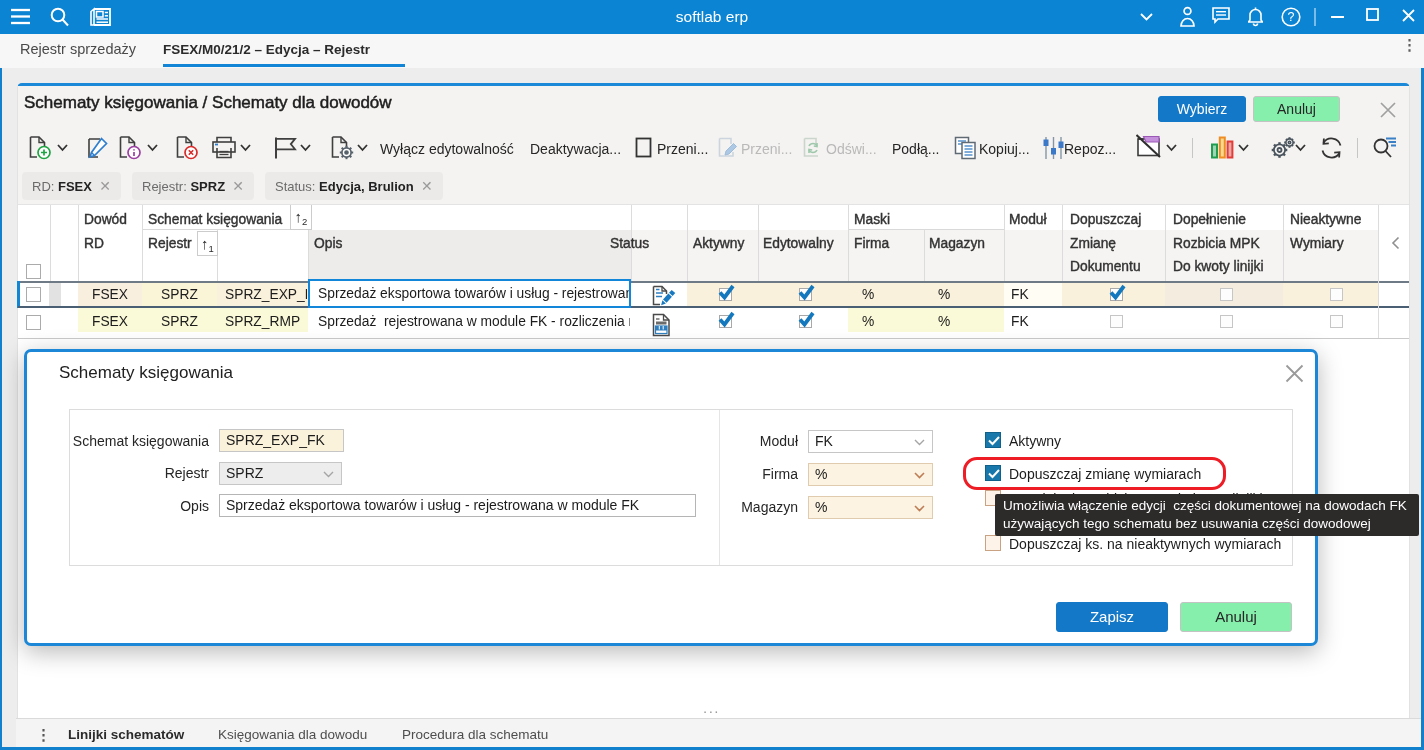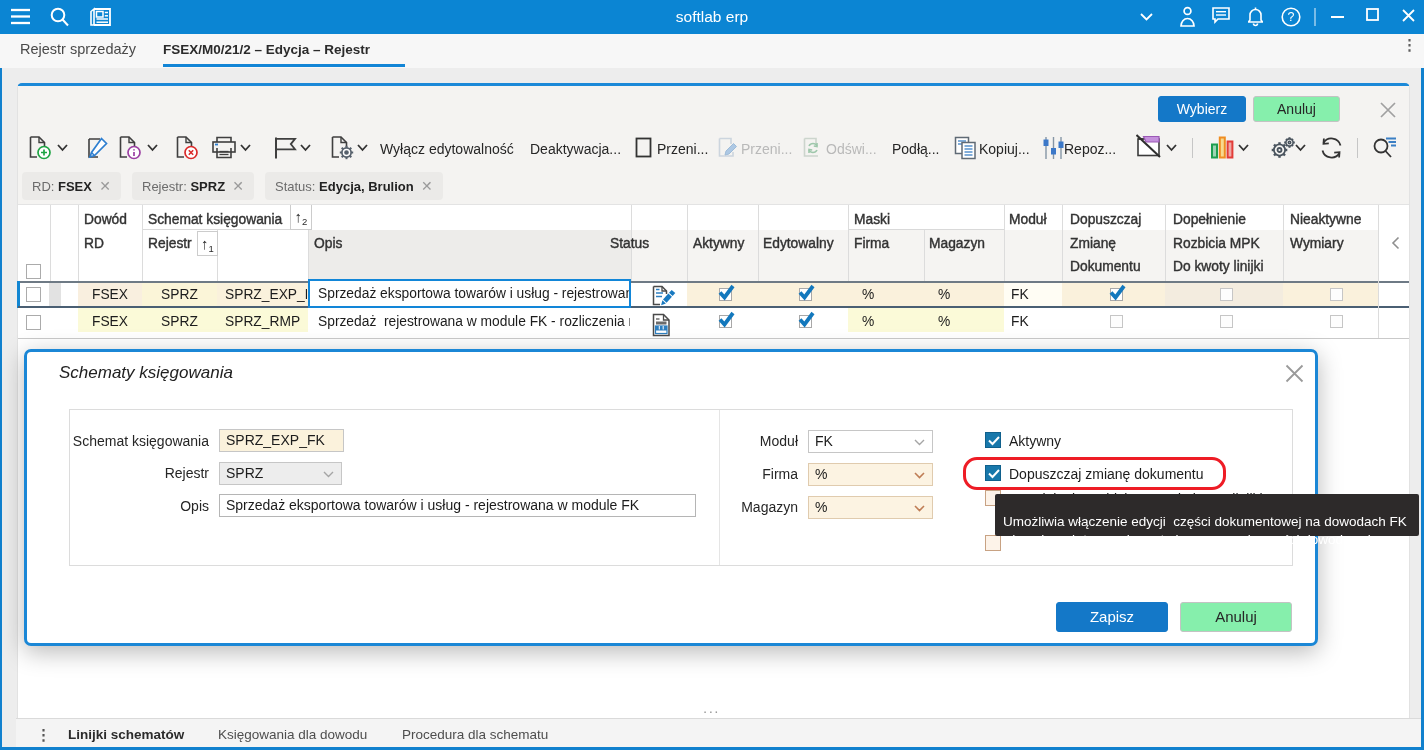--- a/index.html
+++ b/index.html
@@ -99,20 +99,21 @@
     <span style="display:inline-block;-webkit-mask-image:linear-gradient(90deg,#000 216px,transparent 250px);mask-image:linear-gradient(90deg,#000 216px,transparent 250px);">FSEX/M0/21/2 – Edycja – Rejestr sprzedaży</span>
   </div>
   <div class="abs" style="left:163px;top:30px;width:242px;height:3px;background:#1285d6;"></div>
 
   <div class="abs" style="left:1402px;top:8px;width:14px;height:18px;color:#5f5f5f;font-size:15px;font-weight:bold;letter-spacing:0;line-height:6px;text-align:center;">⋮</div>
 </div>
 <div id="frame"></div>
 <div id="panel">
   <div class="abs" style="left:0;top:0;width:1391px;height:118px;background:#f4f3f1"></div>
 
+  <div class="abs" style="left:6px;top:4px;height:26px;line-height:26px;font-size:17px;color:#1e1e1e;-webkit-text-stroke:0.5px #1e1e1e;">Schematy księgowania / Schematy dla dowodów</div>
   <div class="btn btn-blue" style="left:1140px;top:10px;width:88px;">Wybierz</div>
   <div class="btn btn-white" style="left:1235px;top:10px;width:87px;">Anuluj</div>
   <svg style="position:absolute;left:1362px;top:16px" width="16" height="16" viewBox="0 0 16 16">
       <path d="M1 1 L15 15 M15 1 L1 15" stroke="#a0a0a0" stroke-width="1.7"></path>
     </svg>
 
   <svg class="abs" style="left:11px;top:50px" width="25" height="24" viewBox="0 0 25 24">
       <path d="M1.5 1 L10 1 L15.5 6.5 L15.5 12 M1.5 1 L1.5 21 L8 21" fill="none" stroke="#3f3f3f" stroke-width="1.6"></path>
       <path d="M10 1 L10 6.5 L15.5 6.5" fill="none" stroke="#3f3f3f" stroke-width="1.4"></path>
       <circle cx="15" cy="16.5" r="6" fill="#fff" stroke="#1ea443" stroke-width="1.7"></circle>
@@ -437,21 +438,21 @@
 <div class="abs" style="left:1312px;top:229px;width:13px;height:13px;border:1px solid #c6c6c6;background:#fdfdfd"></div>
 <div class="gline-h" style="left:0;top:252px;width:1391px;background:#c9c9c9"></div>
 <div class="gline-v" style="left:1360px;top:119px;height:133px"></div>
 <svg class="abs" style="left:1373px;top:150px" width="9" height="14" viewBox="0 0 9 14">
         <path d="M7.5 1.5 L2 7 L7.5 12.5" fill="none" stroke="#8f8f8f" stroke-width="1.6"></path>
       </svg>
 </div>
 
 </div>
 <div id="modal">
-  <div class="abs" style="left:32px;top:8px;height:26px;line-height:26px;font-size:17px;color:#212121;font-style:italic;">Schematy księgowania</div>
+  <div class="abs" style="left:32px;top:8px;height:26px;line-height:26px;font-size:17px;color:#212121;">Schematy księgowania</div>
   <svg class="abs" style="left:1258px;top:12px" width="19" height="19" viewBox="0 0 19 19">
       <path d="M1.5 1.5 L17.5 17.5 M17.5 1.5 L1.5 17.5" stroke="#9a9a9a" stroke-width="1.8"></path>
     </svg>
   <div class="abs" style="left:42px;top:57px;width:1224px;height:157px;border:1px solid #dcdcdc;"></div>
   <div class="abs" style="left:692px;top:58px;width:1px;height:155px;background:#e5e5e5;"></div>
 
   <div class="mlabel" style="left:28px;top:78px;width:154px;height:22px;line-height:22px;">Schemat księgowania</div>
   <div class="minput" style="left:192px;top:77px;width:125px;height:23px;background:#fbf2dc;">SPRZ_EXP_FK</div>
   <div class="mlabel" style="left:28px;top:110px;width:154px;height:22px;line-height:22px;">Rejestr</div>
   <div class="minput" style="left:192px;top:110px;width:123px;height:23px;background:#ededed;">SPRZ
@@ -485,31 +486,32 @@
       <svg style="position:absolute;left:2px;top:3px" width="12" height="10" viewBox="0 0 12 10">
         <path d="M1 4.5 L4.5 8 L11 1" fill="none" stroke="#fff" stroke-width="2"></path>
       </svg>
     </div>
   <div class="abs" style="left:982px;top:79px;font-size:14px;color:#1c1c1c;height:20px;line-height:20px;">Aktywny</div>
   <div class="abs" style="left:958px;top:113px;width:16px;height:16px;background:#1878ab;border:1px solid #10608c;">
       <svg style="position:absolute;left:2px;top:3px" width="12" height="10" viewBox="0 0 12 10">
         <path d="M1 4.5 L4.5 8 L11 1" fill="none" stroke="#fff" stroke-width="2"></path>
       </svg>
     </div>
-  <div class="abs" style="left:982px;top:112px;font-size:14px;color:#1c1c1c;height:20px;line-height:20px;">Dopuszczaj zmianę dokumentu</div>
+  <div class="abs" style="left:982px;top:112px;font-size:14px;color:#1c1c1c;height:20px;line-height:20px;">Dopuszczaj zmianę wymiarach</div>
   <div class="abs" style="left:936px;top:105px;width:263px;height:33px;border:3px solid #ee1c25;border-radius:14px;"></div>
   <div class="abs" style="left:958px;top:138px;width:16px;height:16px;background:#fdf3e9;border:1px solid #c8a283;"></div>
   <div class="abs" style="left:982px;top:137px;font-size:14px;color:#1c1c1c;height:20px;line-height:20px;">Dopełnienie rozbicia MPK do kwoty linijki</div>
   <div class="abs" style="left:958px;top:183px;width:16px;height:16px;background:#fdf3e9;border:1px solid #c8a283;"></div>
+  <div class="abs" style="left:982px;top:182px;font-size:14px;color:#1c1c1c;height:20px;line-height:20px;">Dopuszczaj ks. na nieaktywnych wymiarach</div>
 
   <div class="btn btn-blue" style="left:1029px;top:250px;width:112px;height:30px;line-height:28px;font-size:15px;">Zapisz</div>
   <div class="btn btn-white" style="left:1153px;top:250px;width:112px;height:30px;line-height:28px;font-size:15px;">Anuluj</div>
 </div>
 
-<div class="abs" style="left:995px;top:494px;width:424px;height:42px;background:#2d2a2a;color:#fff;font-size:13.5px;line-height:18px;padding:19px 0 0 8px;z-index:50;border-radius:2px;white-space:nowrap;">Umożliwia włączenie edycji&nbsp; części dokumentowej na dowodach FK<br>używających tego schematu bez usuwania części dowodowej</div>
+<div class="abs" style="left:995px;top:494px;width:424px;height:42px;background:#2d2a2a;color:#fff;font-size:13.5px;line-height:18px;padding:3px 0 0 8px;z-index:50;border-radius:2px;white-space:nowrap;">Umożliwia włączenie edycji&nbsp; części dokumentowej na dowodach FK<br>używających tego schematu bez usuwania części dowodowej</div>
 
 <div class="abs" style="left:703px;top:703px;width:22px;height:12px;color:#9a9a9a;font-size:15px;letter-spacing:1.5px;line-height:10px;">...</div>
 <div id="botbar">
   <div class="bottab" style="left:20px;color:#555;font-size:15px;font-weight:bold;line-height:26px;">⋮</div>
   <div class="bottab" style="left:52px;font-weight:bold;color:#2b2b2b;">Linijki schematów</div>
   <div class="bottab" style="left:202px;">Księgowania dla dowodu</div>
   <div class="bottab" style="left:386px;text-align:center;">Procedura dla schematu</div>
 </div>
 
 </body></html>

